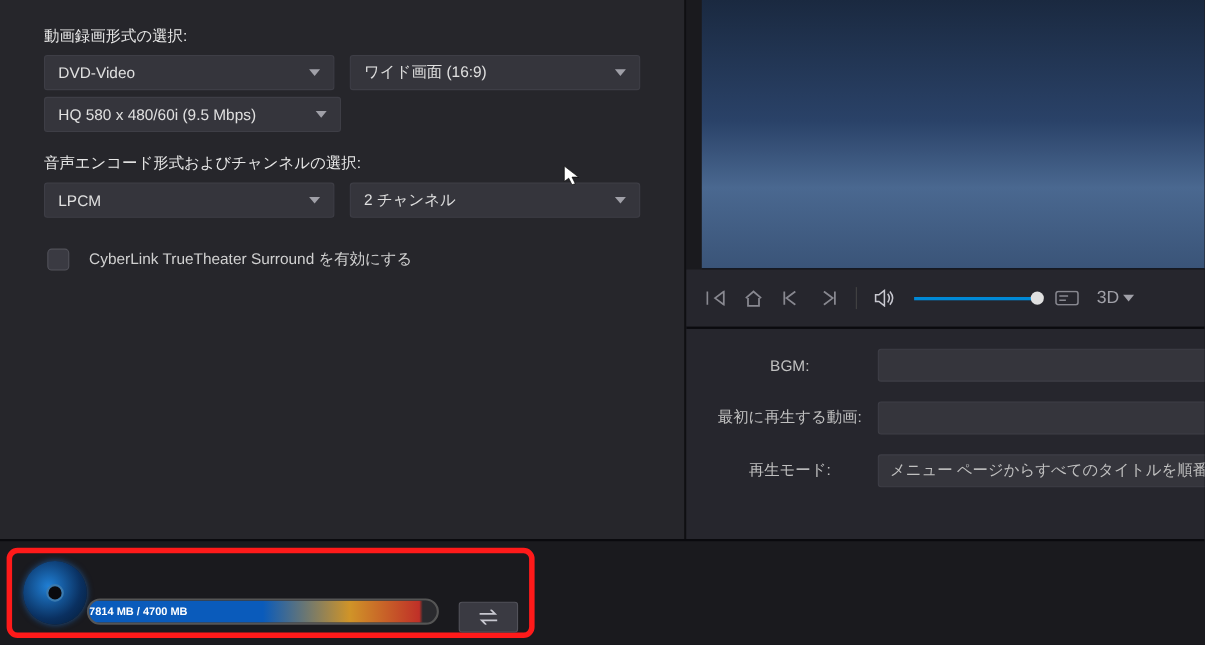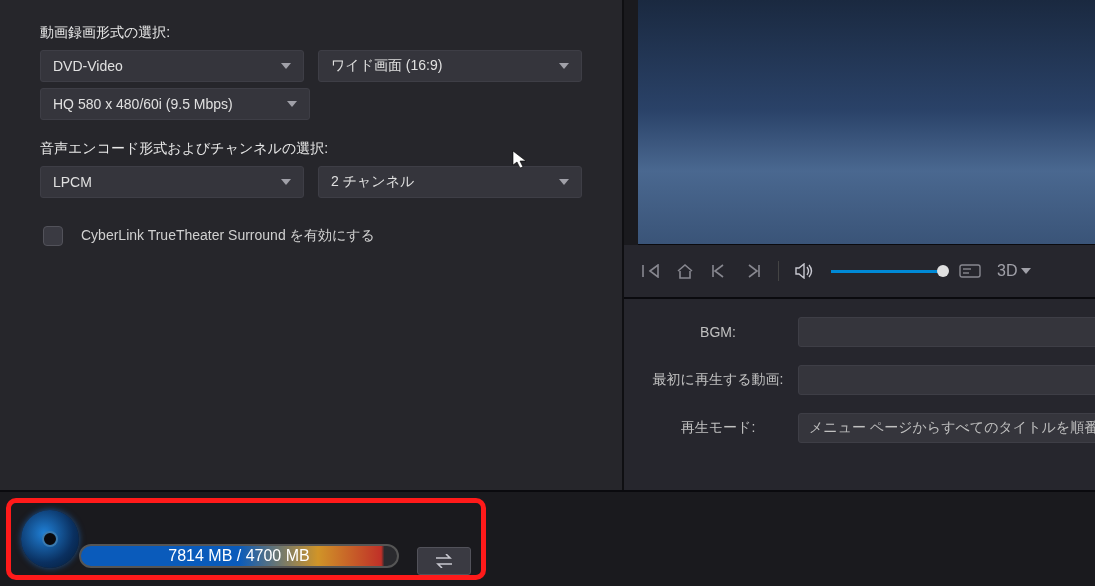--- a/index.html
+++ b/index.html
@@ -200,24 +200,24 @@
       margin-left: -4px;
     }
     .capacity-bar {
       width: 320px;
       height: 24px;
       border-radius: 12px;
       border: 2px solid #555;
       background: linear-gradient(90deg, #0a5bbb 0%, #0a5bbb 50%, #d09428 75%, #c03028 95%, #2a2a2e 96%, #2a2a2e 100%);
       display: flex;
       align-items: center;
-      justify-content: center;
       color: #fff;
-      font-size: 16px;
+      font-size: 10px;
       overflow: hidden;
+      font-weight: bold;
     }
     .swap-btn {
       width: 54px;
       height: 28px;
       background: #3a3a42;
       border: 1px solid #52525a;
       border-radius: 3px;
       display: flex;
       align-items: center;
       justify-content: center;

